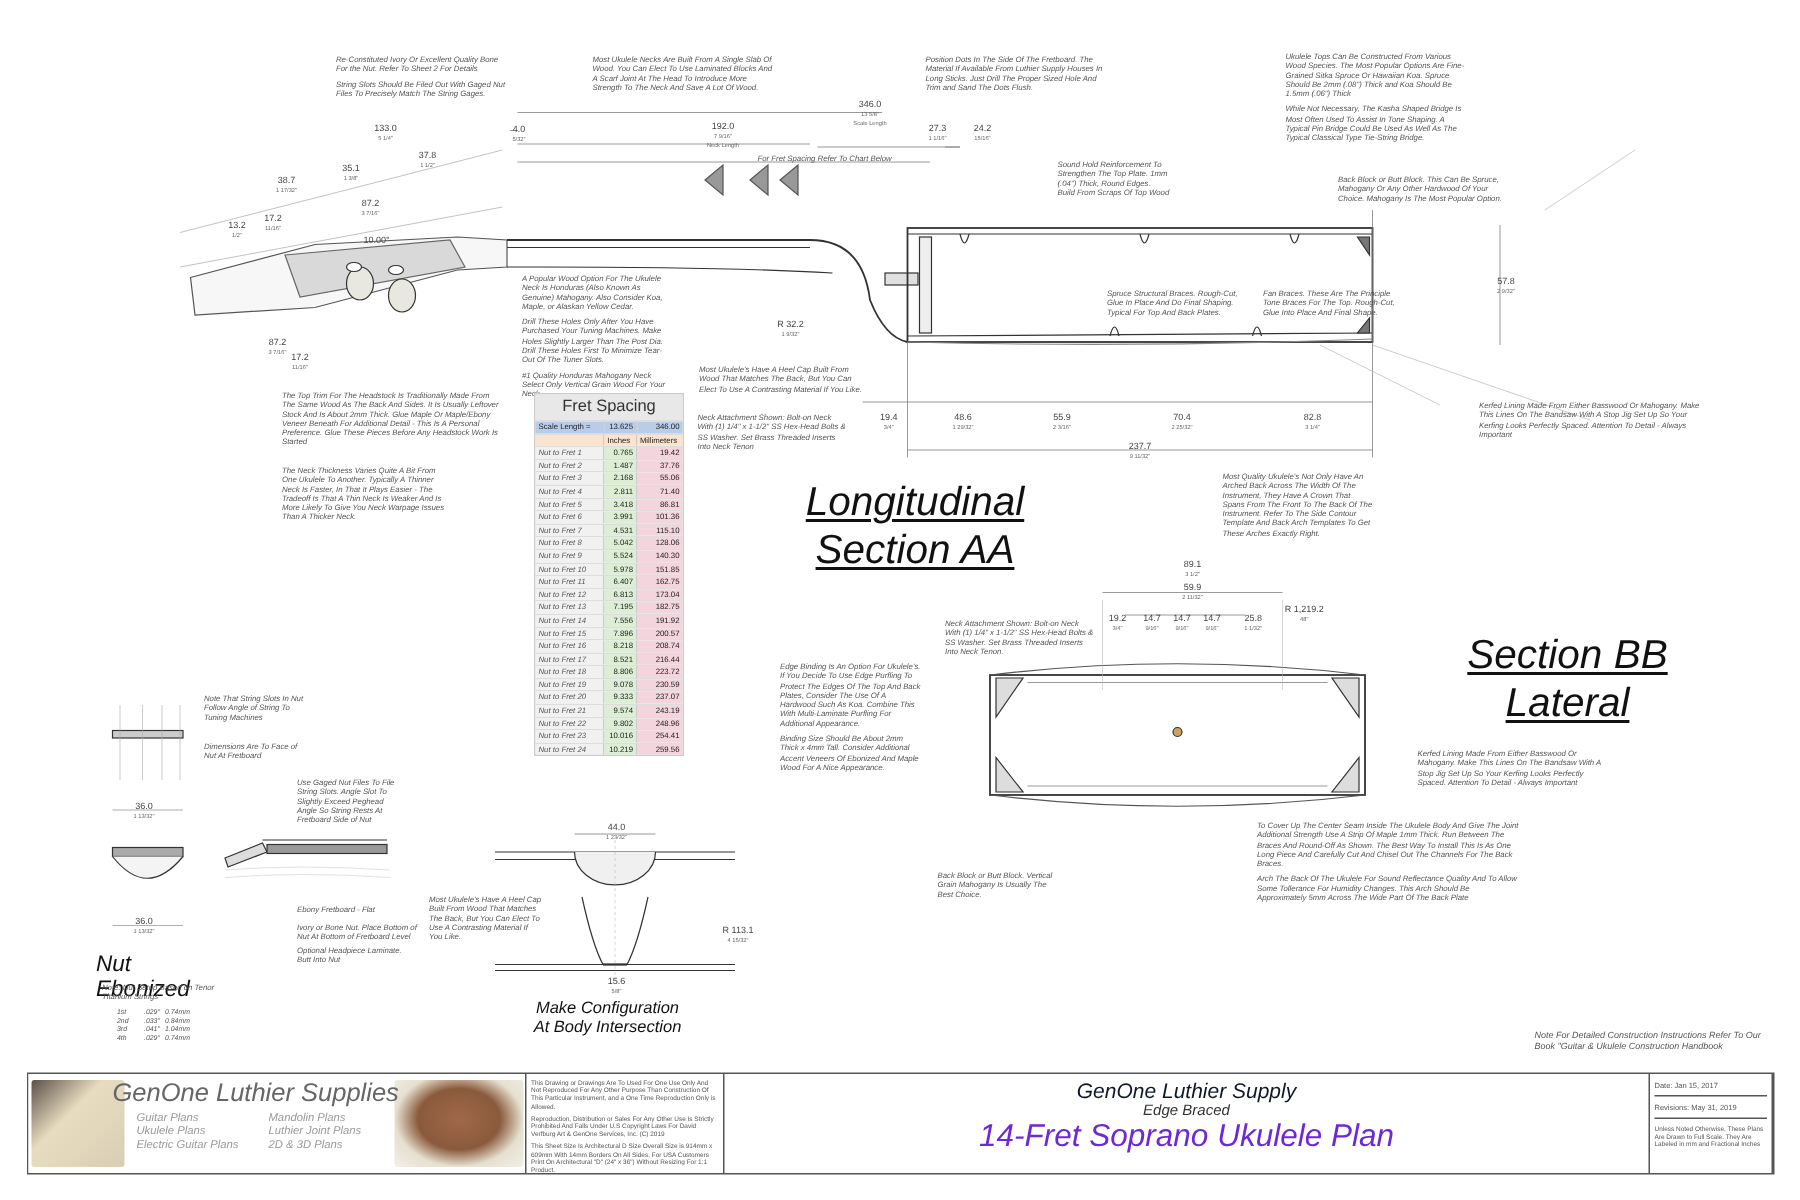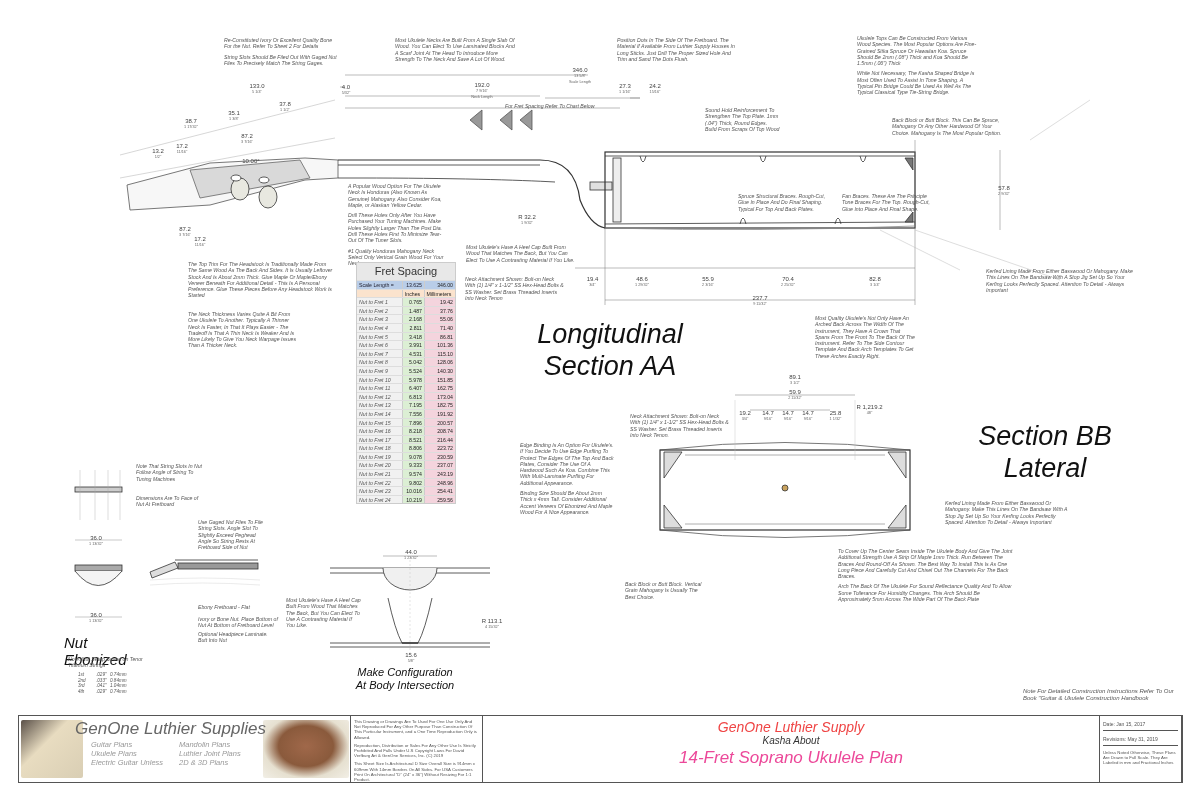--- a/index.html
+++ b/index.html
@@ -4,21 +4,21 @@
 <style>
   * { box-sizing: border-box; margin: 0; padding: 0; }
   html, body { width: 1200px; height: 800px; background: #ffffff; overflow: hidden; }
   body { position: relative; font-family: "Liberation Sans", sans-serif; color: #222; }
   .note { position: absolute; font-size: 5.2px; line-height: 6.3px; font-style: italic; color: #555; }
   .note p { margin-bottom: 4px; }
   .dim { position: absolute; font-size: 6px; color: #444; text-align: center; line-height: 6px; }
   .dim small { display: block; font-size: 3.8px; color: #666; }
   svg.draw { position: absolute; left: 0; top: 0; }
   .big-title { position: absolute; font-style: italic; color: #111; text-align: center; }
-  .underline { text-decoration-thickness: 1.5px; text-underline-offset: 3px; }
+  .underline { text-decoration: underline; text-decoration-thickness: 1.5px; text-underline-offset: 3px; }
 
   
   .fret-table { position: absolute; left: 356px; top: 262px; width: 100px; border: 1px solid #ccc; background: #fff; }
   .fret-title { background: #e8e8e8; font-size: 11px; text-align: center; padding: 2px 0 3px; color: #333; }
   .fret-row { display: flex; font-size: 5.2px; height: 8.6px; line-height: 8.6px; border-top: 1px solid #ddd; }
   .fret-row .c1 { width: 46px; padding-left: 2px; font-style: italic; color: #555; background: #f1f1f1; border-right: 1px solid #ccc; }
   .fret-row .c2 { width: 22px; text-align: right; padding-right: 2px; background: #dcefd4; border-right: 1px solid #ccc; }
   .fret-row .c3 { flex: 1; text-align: right; padding-right: 2px; background: #f4d4dd; }
   .fret-row.scale .c1, .fret-row.scale .c2 { background: #b9cde8; font-style: normal; color: #223; }
   .fret-row.scale .c3 { background: #b9cde8; }
@@ -389,36 +389,36 @@
 </div>
 
 <div class="tblock">
   <div class="tb-brand">
     <div style="position:absolute;left:2px;top:4px;width:62px;height:58px;background:linear-gradient(135deg,#5a5048 0%,#e8dcc0 40%,#d9ceb4 100%);border-radius:2px"></div>
     <div style="position:absolute;left:244px;top:4px;width:86px;height:58px;background:radial-gradient(ellipse at 50% 45%,#a0684a 0%,#8a5a3c 45%,#e6e0d0 70%,#f2efe6 100%);border-radius:2px"></div>
     <div style="position:absolute;left:56px;top:3px;font-size:17px;font-style:italic;color:#666;white-space:nowrap">GenOne Luthier Supplies</div>
     <div style="position:absolute;left:72px;top:24px;font-size:7.5px;line-height:9px;font-style:italic;color:#999">
       <div>Guitar Plans</div>
       <div>Ukulele Plans</div>
-      <div>Electric Guitar Unless</div>
+      <div>Electric Guitar Plans</div>
     </div>
     <div style="position:absolute;left:160px;top:24px;font-size:7.5px;line-height:9px;font-style:italic;color:#999">
       <div>Mandolin Plans</div>
       <div>Luthier Joint Plans</div>
       <div>2D &amp; 3D Plans</div>
     </div>
   </div>
   <div class="tb-legal">
     <p>This Drawing or Drawings Are To Used For One Use Only And Not Reproduced For Any Other Purpose Than Construction Of This Particular Instrument, and a One Time Reproduction Only is Allowed.</p>
     <p>Reproduction, Distribution or Sales For Any Other Use Is Strictly Prohibited And Falls Under U.S Copyright Laws For David Verfburg Art &amp; GenOne Services, Inc. (C) 2019</p>
     <p>This Sheet Size Is Architectural D Size Overall Size is 914mm x 609mm With 14mm Borders On All Sides. For USA Customers Print On Architectural "D" (24" x 36") Without Resizing For 1:1 Product.</p>
   </div>
   <div class="tb-main">
-    <div style="font-size:14px;margin-top:3px;color:#ef4444">GenOne Luthier Supply</div>
-    <div style="font-size:10px;color:#333">Kasha About</div>
-    <div style="font-size:17px;color:#ec4899;line-height:24px">14-Fret Soprano Ukulele Plan</div>
+    <div style="font-size:14px;margin-top:3px;color:#0f172a">GenOne Luthier Supply</div>
+    <div style="font-size:10px;color:#333">Edge Braced</div>
+    <div style="font-size:21px;color:#6d28d9;line-height:24px">14-Fret Soprano Ukulele Plan</div>
   </div>
   <div class="tb-dates">
     <div class="ln">Date: Jan 15, 2017</div>
     <div class="ln">Revisions: May 31, 2019</div>
     <div style="font-size:4.3px;line-height:5.2px;margin-top:4px">Unless Noted Otherwise, These Plans Are Drawn to Full Scale. They Are Labeled in mm and Fractional Inches</div>
   </div>
 </div>
 
 </body></html>

